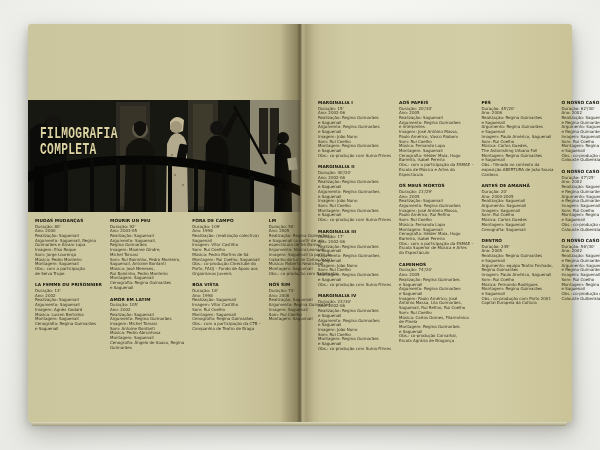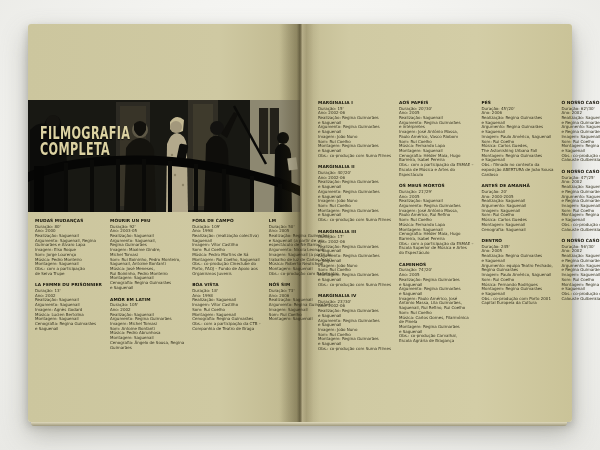--- a/index.html
+++ b/index.html
@@ -28,20 +28,21 @@
     background:linear-gradient(90deg,#a89f78 0%,#c6bf97 5%,#d0caa3 18%,#d3cda6 65%,#cac398 100%);
   }
   .gutter{
     position:absolute;left:50%;top:0;transform:translateX(-50%);
     width:40px;height:100%;z-index:6;pointer-events:none;
     background:linear-gradient(90deg,rgba(60,50,20,0) 0%,rgba(60,50,20,.28) 42%,rgba(35,28,8,.5) 50%,rgba(255,250,225,.10) 56%,rgba(60,50,20,.12) 66%,rgba(60,50,20,0) 100%);
   }
   .photo{
     position:absolute;left:0;top:76px;width:272px;height:112px;overflow:hidden;
     background:#181813;
+    font-family:Liberation Mono, monospace;
   }
   .photo svg{display:block;width:100%;height:100%;}
   .big-title{
     position:absolute;left:12px;top:26px;z-index:3;
     color:#dcd2a2;font-weight:bold;font-size:17px;line-height:.92;
     letter-spacing:.5px;transform:scaleX(.66);transform-origin:left top;
     text-shadow:0 1px 1px rgba(0,0,0,.6);white-space:nowrap;
   }
   .cols{
     position:absolute;display:grid;grid-template-columns:repeat(4,1fr);

